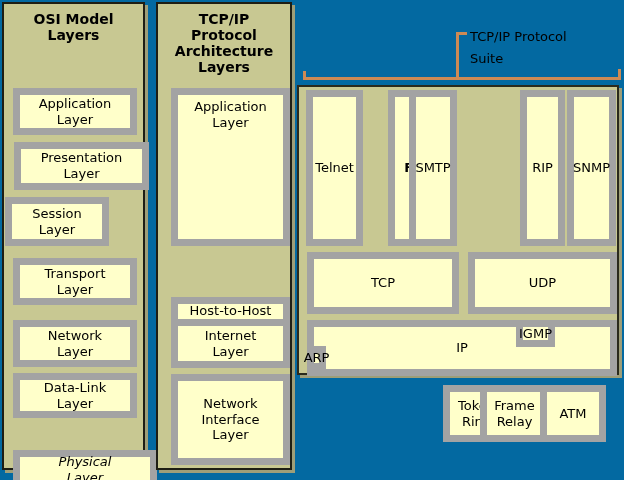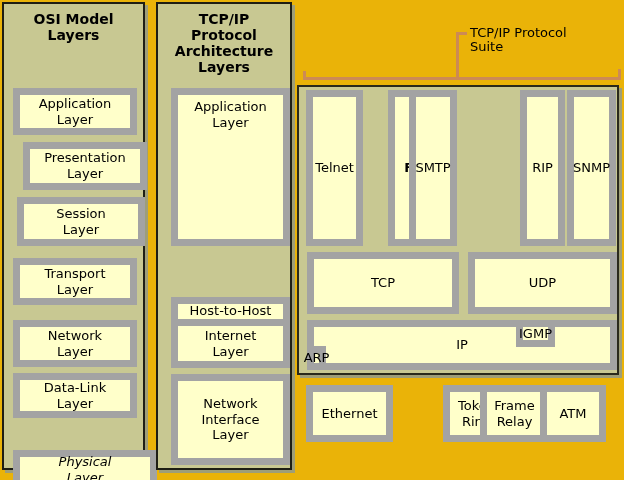--- a/index.html
+++ b/index.html
@@ -1,20 +1,20 @@
 <!DOCTYPE html>
 <html><head>
 <meta charset="utf-8">
 <style>
   html, body { margin: 0; padding: 0; background: #ffffff; }
   .stage {
     position: relative;
     width: 624px;
     height: 480px;
-    background: #eab308;
+    background: #0369a1;
     font-family: "DejaVu Sans", "Liberation Sans", sans-serif;
     color: #000000;
     overflow: hidden;
   }
   .col {
     position: absolute;
     background: #C8C892;
     border: 2px solid #1E1E14;
     box-shadow: 3px 3px 0 #9E9E78;
     box-sizing: border-box;
@@ -48,38 +48,38 @@
     line-height: 1.22;
     white-space: pre-line;
   }
   .box.top-align { align-items: flex-start; padding-top: 4px; }
   .bracket-part { position: absolute; background: #CC8A55; }
   .suite-label {
     position: absolute;
     left: 470px;
     top: 26px;
     font-size: 13px;
-    line-height: 14px;
+    line-height: 22px;
     white-space: pre-line;
   }
 </style>
 </head>
 <body>
 
 <div class="stage">
 
   <div class="col" style="left:2px; top:2px; width:143px; height:468px;">
     <div class="col-title">OSI Model
 Layers</div>
   </div>
   <div class="box" style="left:13px; top:88px;  width:124px; height:47px;">Application
 Layer</div>
-  <div class="box" style="left:23px; top:142px; width:124px; height:48px;">Presentation
+  <div class="box" style="left:14px; top:142px; width:135px; height:48px;">Presentation
 Layer</div>
-  <div class="box" style="left:17px; top:197px; width:128px; height:49px;">Session
+  <div class="box" style="left:5px; top:197px; width:104px; height:49px;">Session
 Layer</div>
   <div class="box" style="left:13px; top:258px; width:124px; height:47px;">Transport
 Layer</div>
   <div class="box" style="left:13px; top:320px; width:124px; height:47px;">Network
 Layer</div>
   <div class="box" style="left:13px; top:373px; width:124px; height:45px;">Data-Link
 Layer</div>
   <div class="box" style="left:13px; top:450px; width:144px; height:40px;font-style:italic;">Physical
 Layer</div>
 
@@ -114,24 +114,23 @@
 
   <div class="box" style="left:306px; top:90px; width:57px; height:156px;">Telnet</div>
   <div class="box" style="left:388px; top:90px; width:60px; height:156px;font-weight:bold;">FTP</div>
   <div class="box" style="left:409px; top:90px; width:48px; height:156px;">SMTP</div>
   <div class="box" style="left:520px; top:90px; width:45px; height:156px;">RIP</div>
   <div class="box" style="left:567px; top:90px; width:49px; height:156px;">SNMP</div>
 
   <div class="box" style="left:307px; top:252px; width:152px; height:62px;">TCP</div>
   <div class="box" style="left:468px; top:252px; width:149px; height:62px;">UDP</div>
 
-  <div class="box" style="left:307px; top:320px; width:310px; height:50px;">IP</div>
+  <div class="box" style="left:307px; top:320px; width:310px; height:56px;">IP</div>
   <div class="box" style="left:516px; top:320px; width:39px; height:27px;">IGMP</div>
   <div class="box" style="left:307px; top:346px; width:19px; height:24px;">ARP</div>
 
-  <div class="box" style="left:306px; top:385px; width:87px; height:57px;">Ethernet</div>
   <div class="box" style="left:403px; top:385px; width:67px; height:57px;margin-left:40px;">Token
 Ring</div>
   <div class="box" style="left:480px; top:385px; width:69px; height:57px;">Frame
 Relay</div>
   <div class="box" style="left:540px; top:385px; width:66px; height:57px;">ATM</div>
 
 </div>
 
 </body></html>

